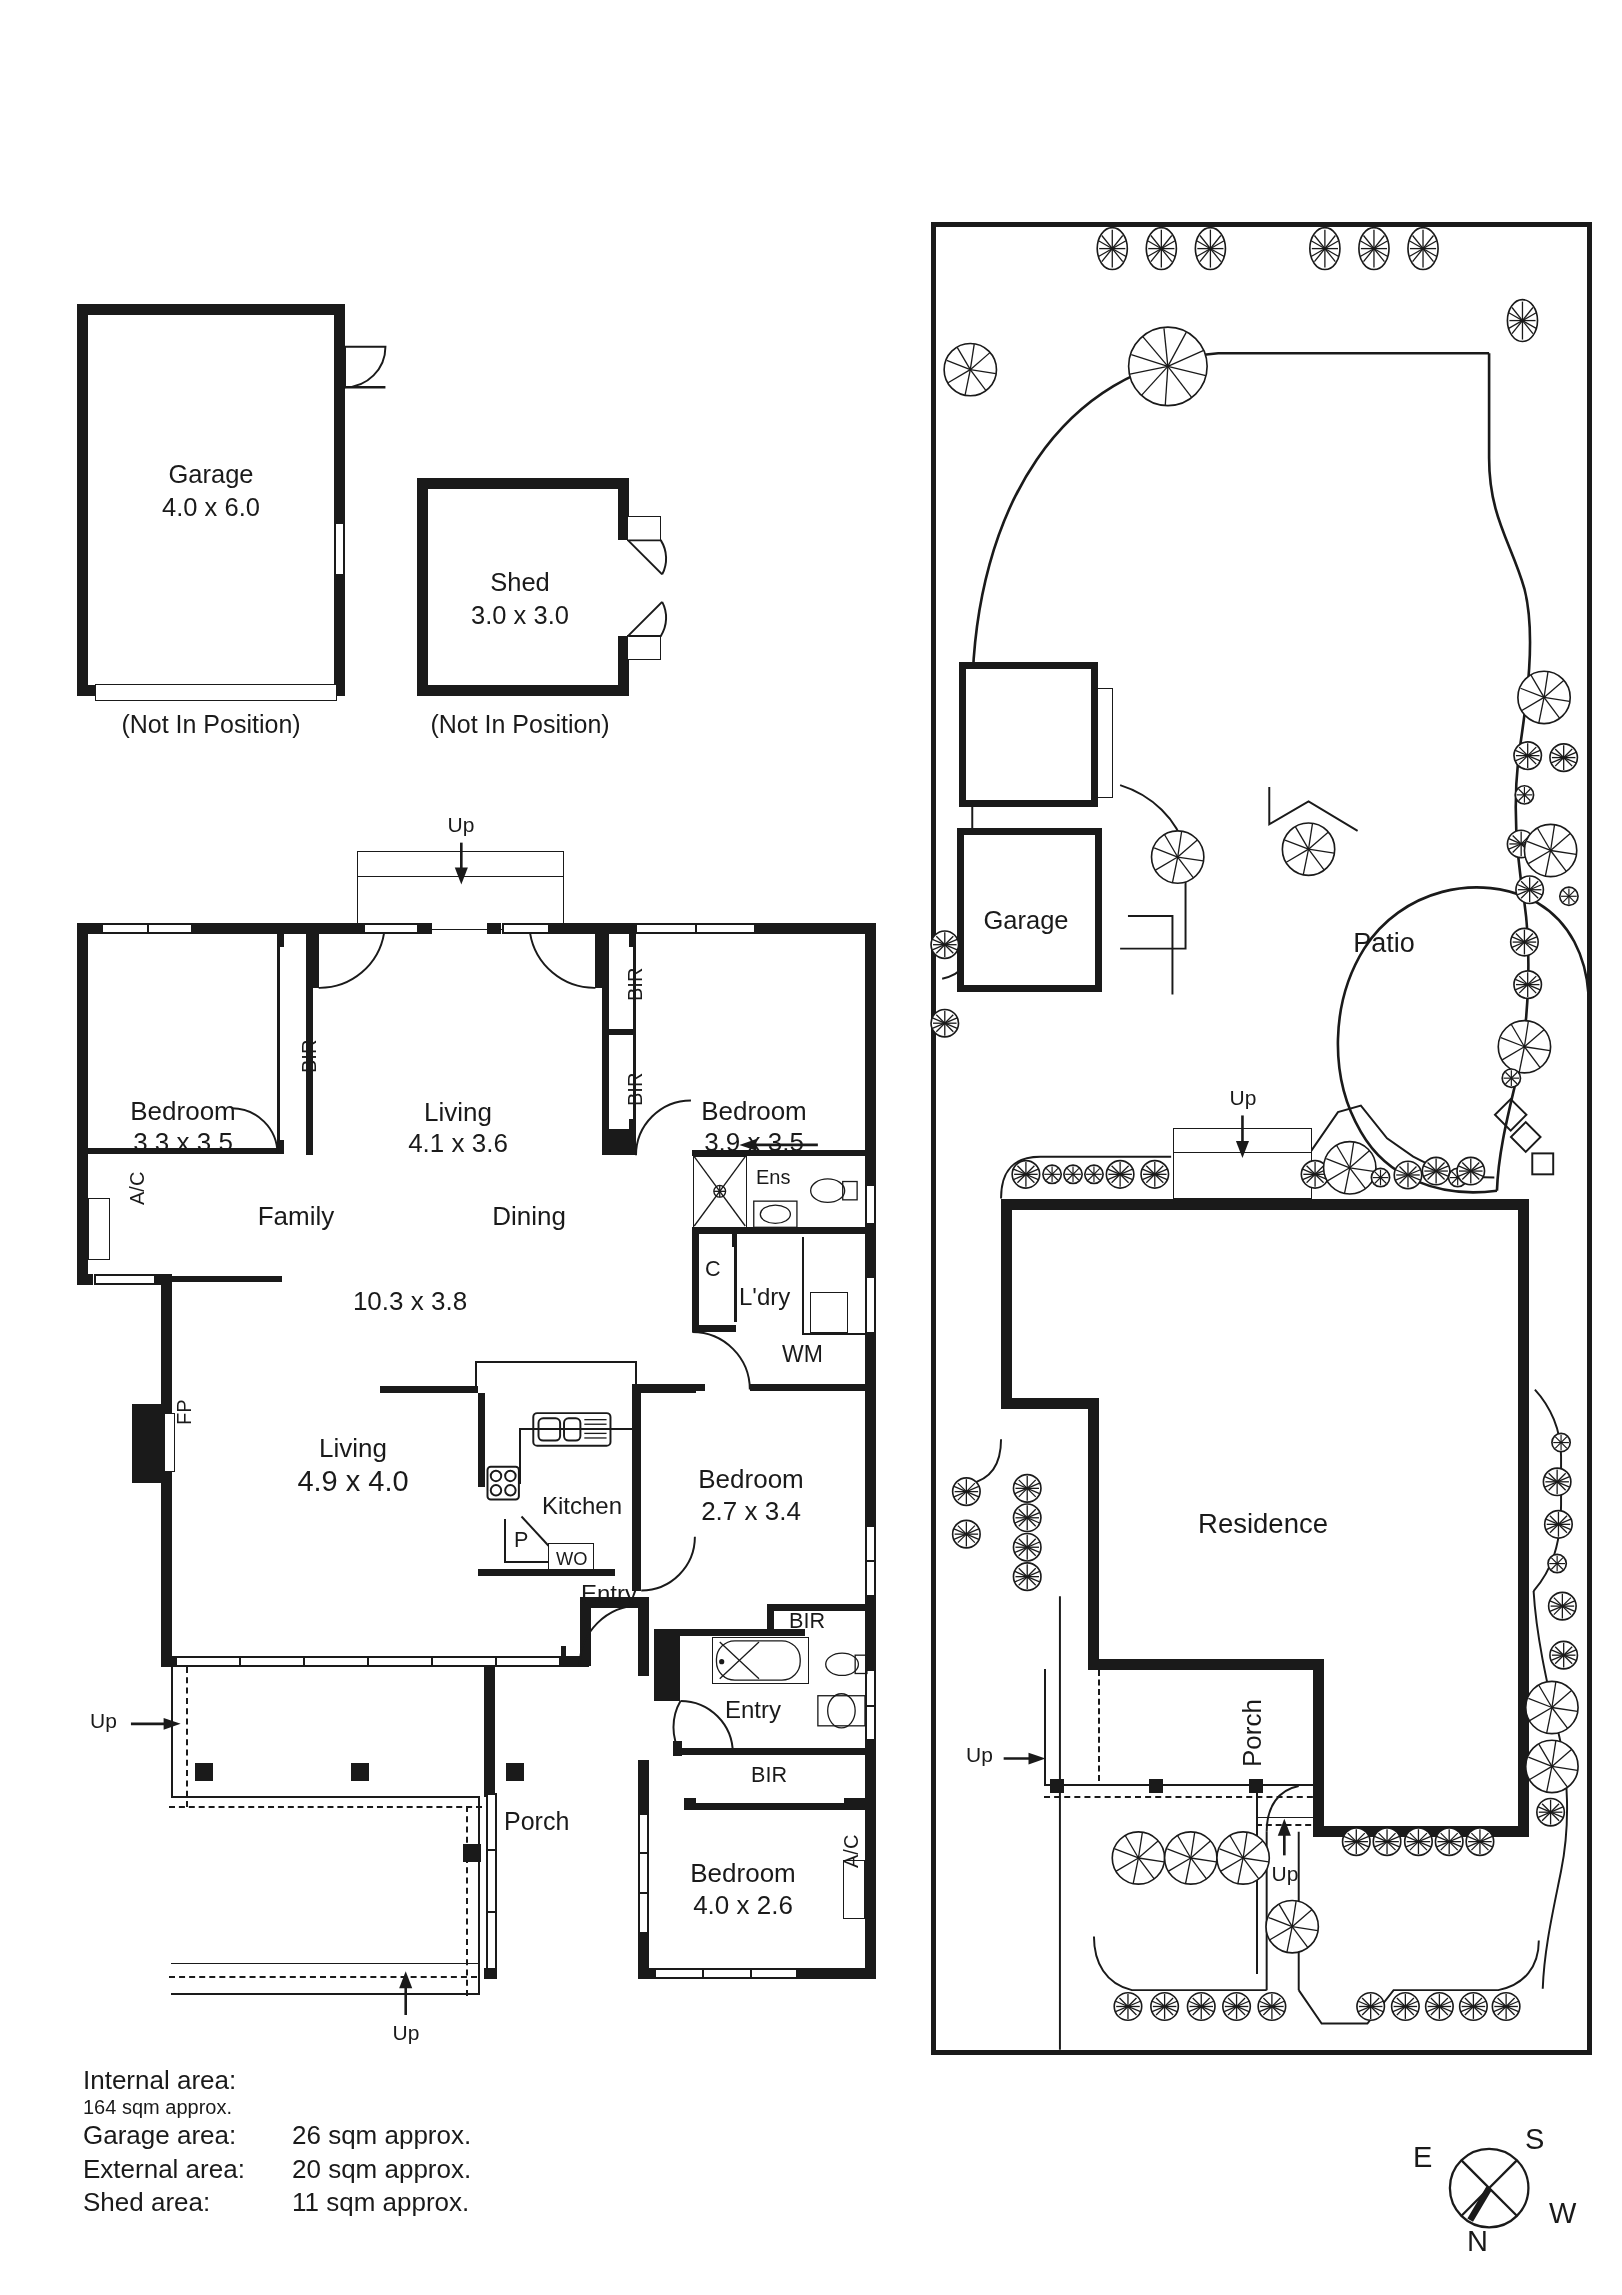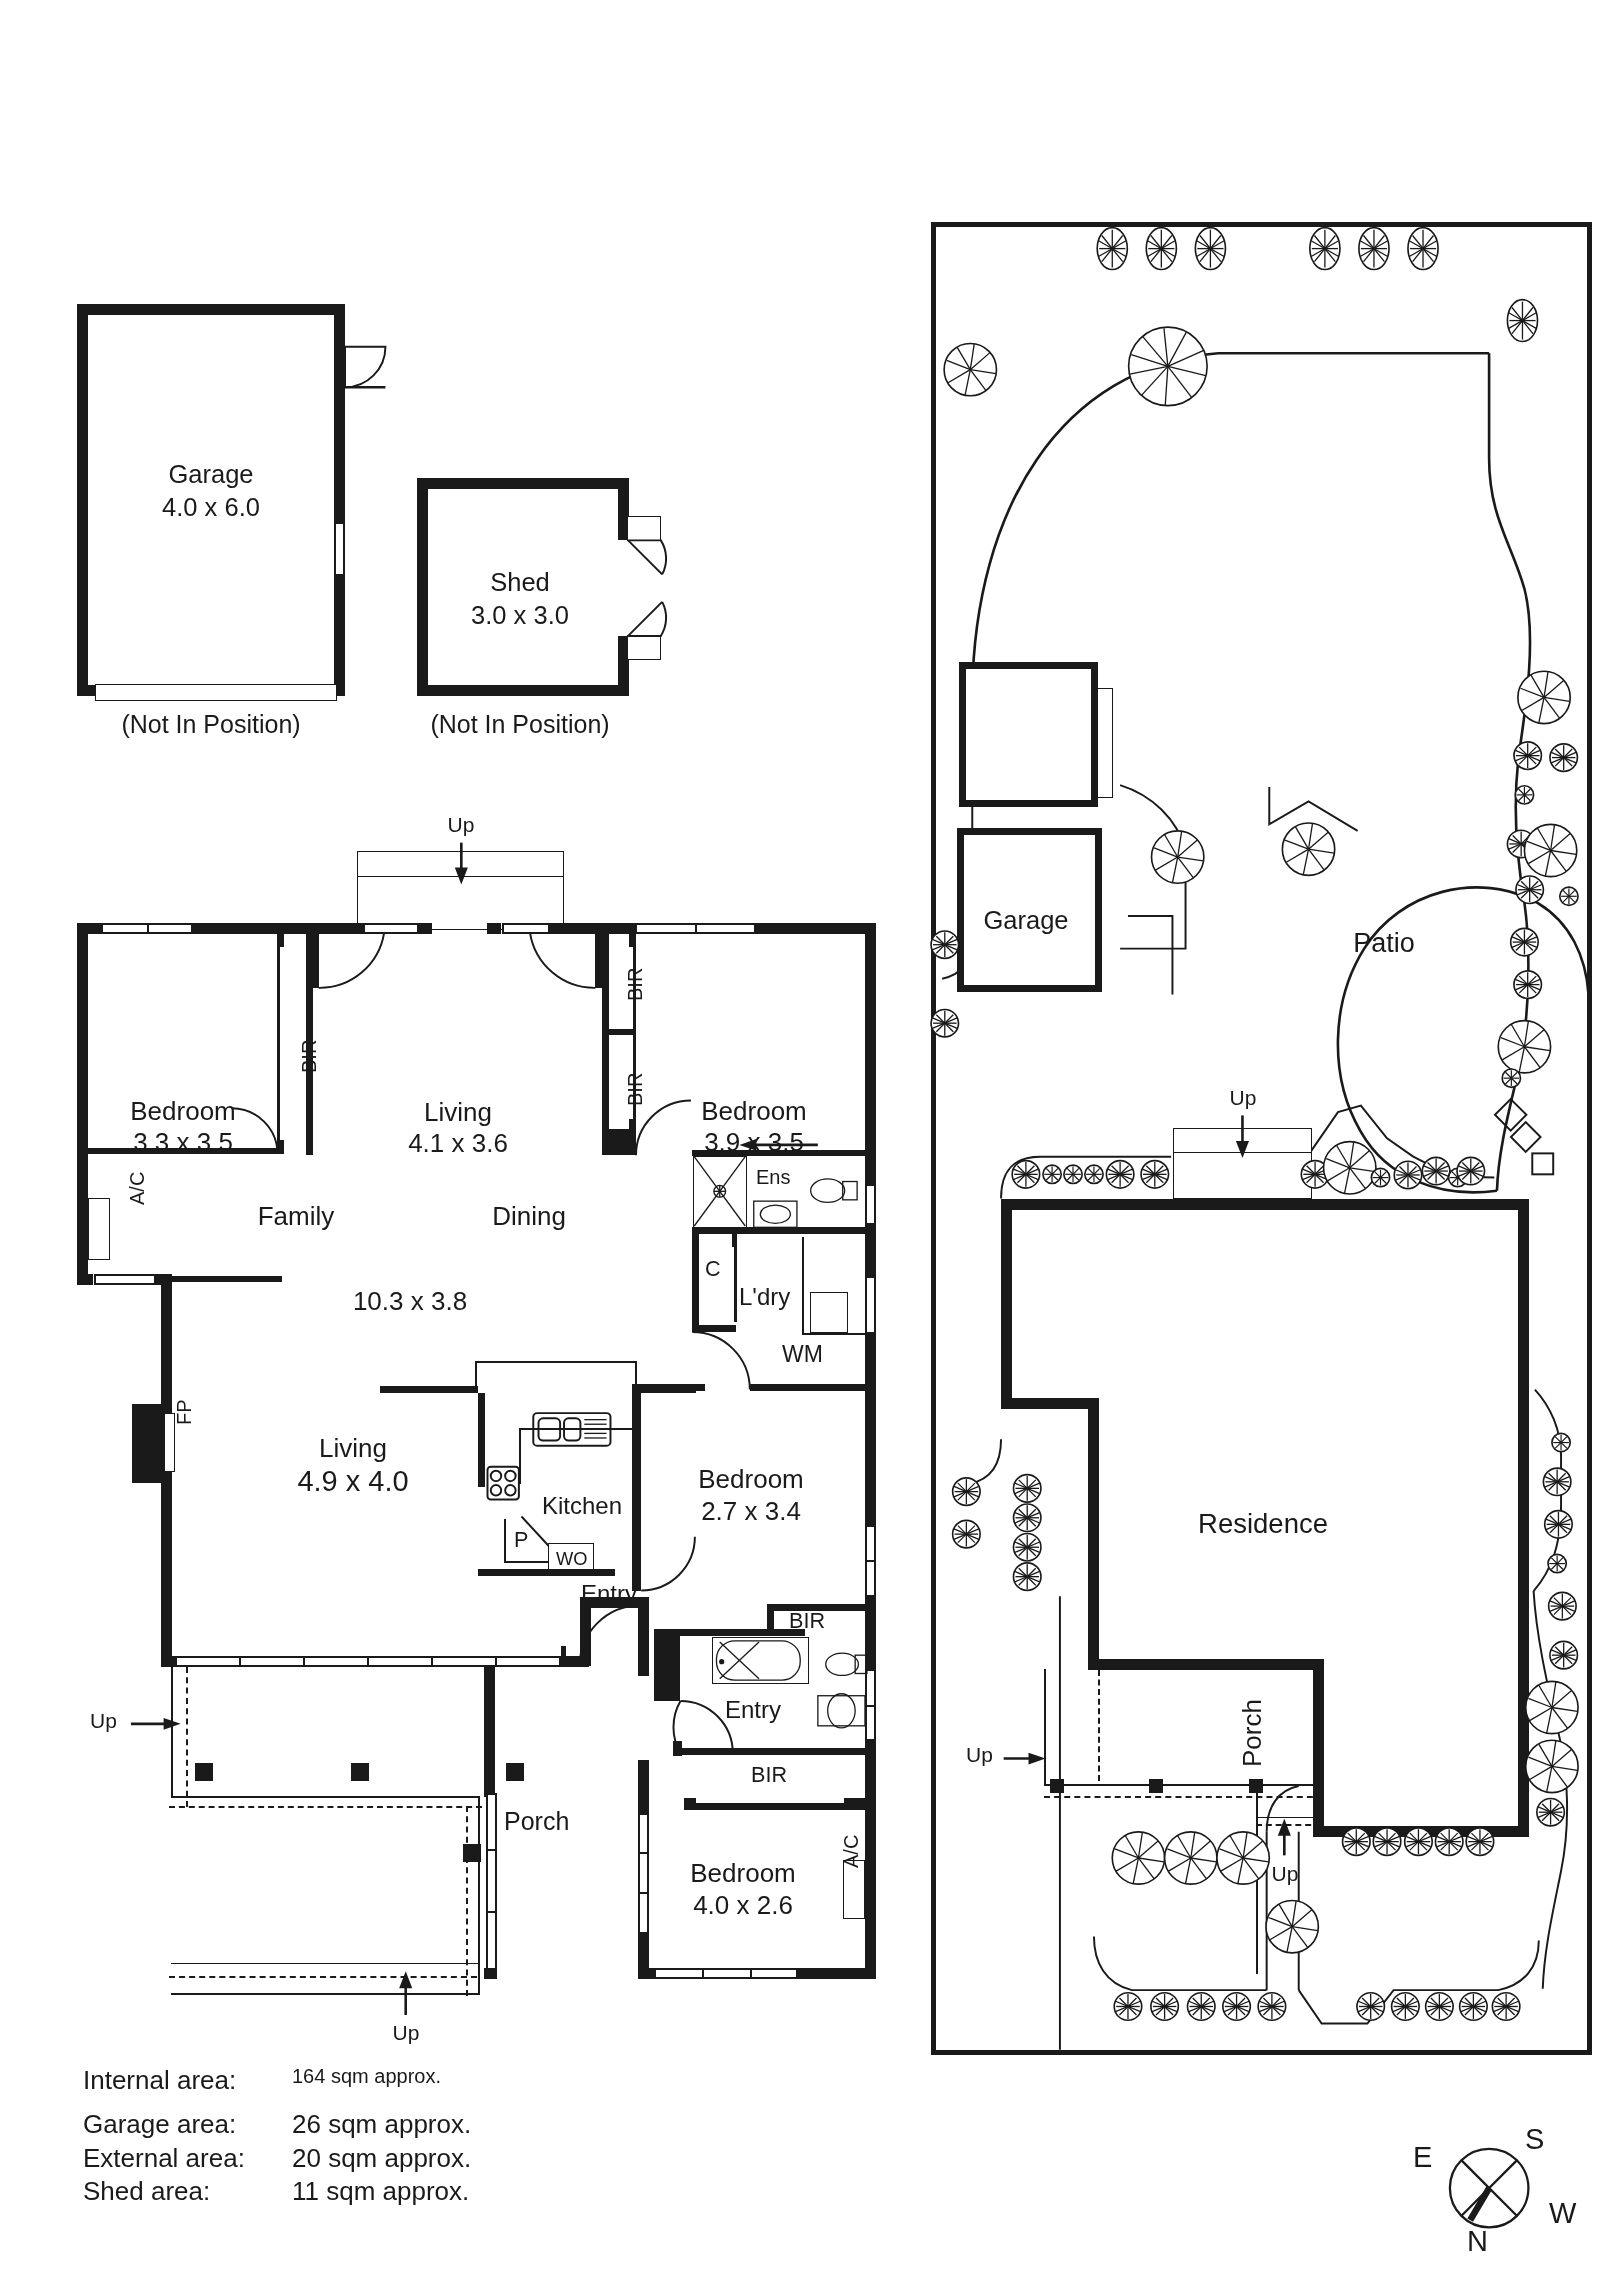--- a/index.html
+++ b/index.html
@@ -600,21 +600,21 @@
     <use href="#sh" x="1944" y="3067"></use>
     <use href="#sh" x="2095" y="3067"></use>
     <use href="#sh" x="2148" y="3067"></use>
     <use href="#sh" x="2200" y="3067"></use>
     <use href="#sh" x="2252" y="3067"></use>
     <use href="#sh" x="2302" y="3067"></use>
   </svg>
 </div>
 
 <div style="position:absolute;left:83px;top:2065px;">
-  <div style="display:flex;margin-bottom:13px;">
+  <div style="display:flex;margin-bottom:1px;flex-direction:column;">
     <span style="width:209px;font-size:26px;">Internal area:</span>
     <span style="font-size:20px;">164 sqm approx.</span>
   </div>
   <div style="display:flex;margin-bottom:2.6px;">
     <span style="width:209px;font-size:26px;">Garage area:</span>
     <span style="font-size:26px;">26 sqm approx.</span>
   </div>
   <div style="display:flex;margin-bottom:2.6px;">
     <span style="width:209px;font-size:26px;">External area:</span>
     <span style="font-size:26px;">20 sqm approx.</span>

